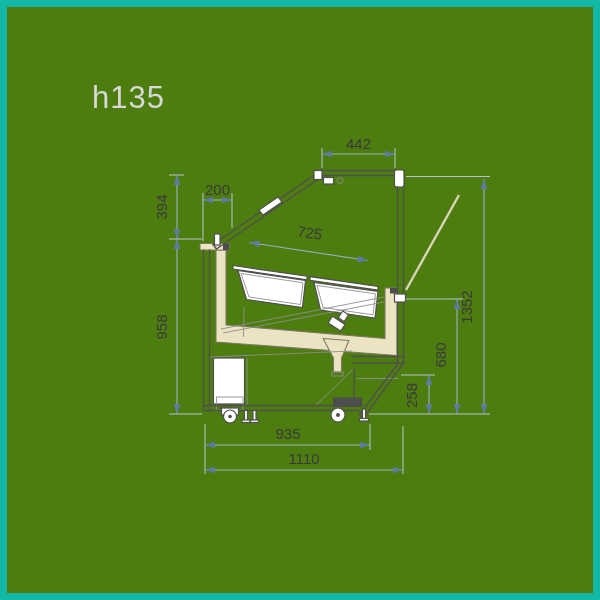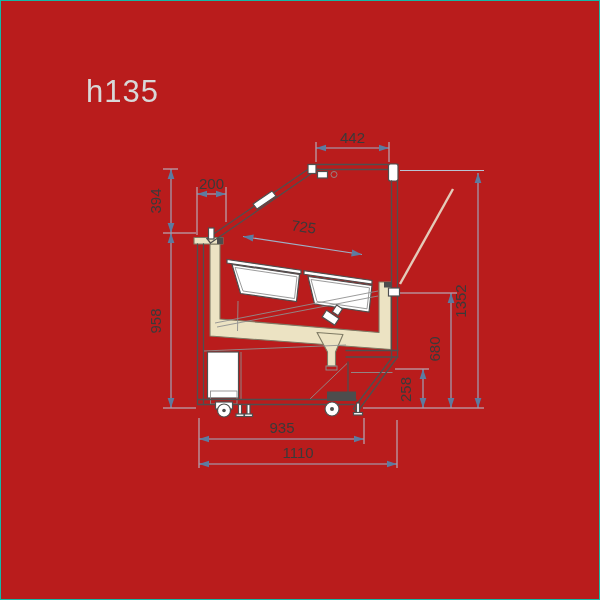--- a/index.html
+++ b/index.html
@@ -1,19 +1,19 @@
 <!DOCTYPE html>
 <html><head>
 <meta charset="utf-8">
 <style>
   html,body{margin:0;padding:0;background:#fff;}
   .stage{
-    width:600px;height:600px;position:relative;background:#b91c1c;
+    width:600px;height:600px;position:relative;background:#4d7c0f;
     font-family:"Liberation Sans", sans-serif;
-    border:1px solid #14b8a6;box-sizing:border-box;overflow:hidden;
+    border:7px solid #14b8a6;box-sizing:border-box;overflow:hidden;
   }
   svg{display:block;}
   
   .ol  {stroke:#4f4f4f;stroke-width:1.3;fill:none;stroke-linecap:round;}
   .olf {stroke:#4f4f4f;stroke-width:1.2;fill:#ffffff;}
   .thin{stroke:#909090;stroke-width:0.9;fill:none;}
   .ins {fill:#ece3c3;stroke:#7e7a64;stroke-width:1.1;stroke-linejoin:round;}
   .dark{fill:#4d4d4d;stroke:none;}
   
   .ext {stroke:#b9c4d3;stroke-width:1;fill:none;}

